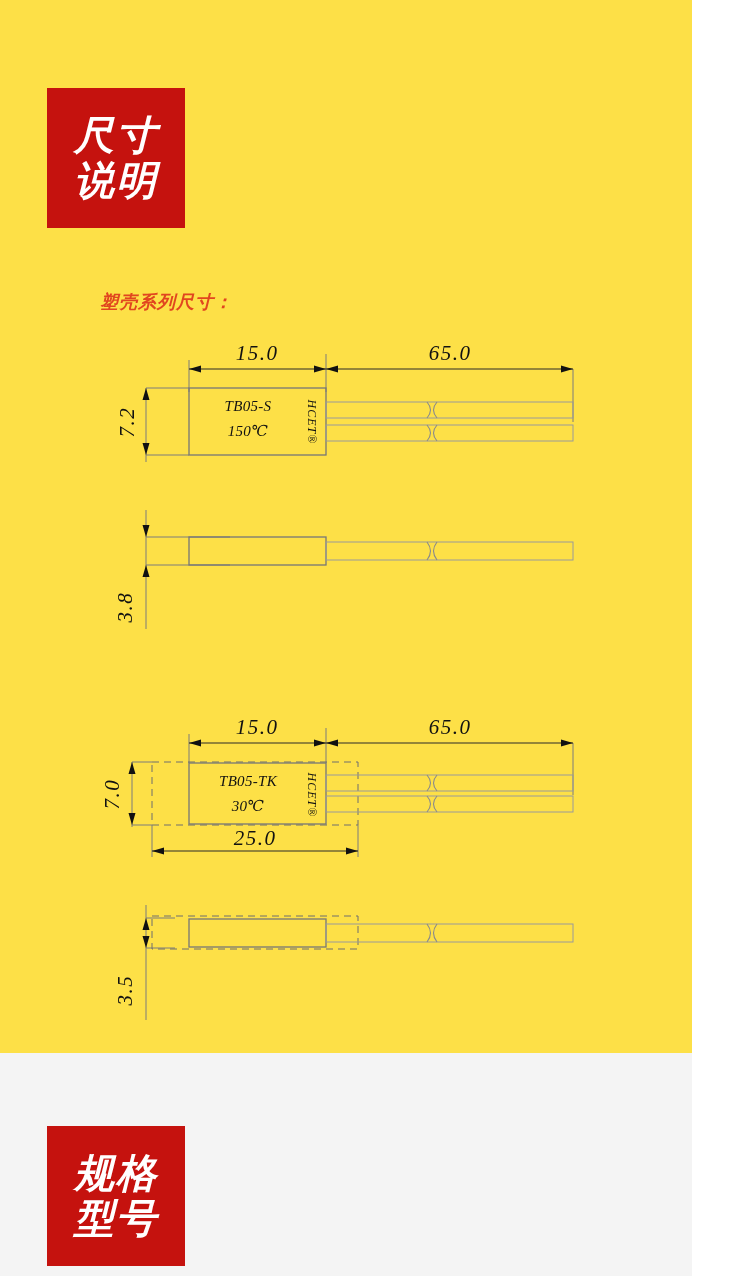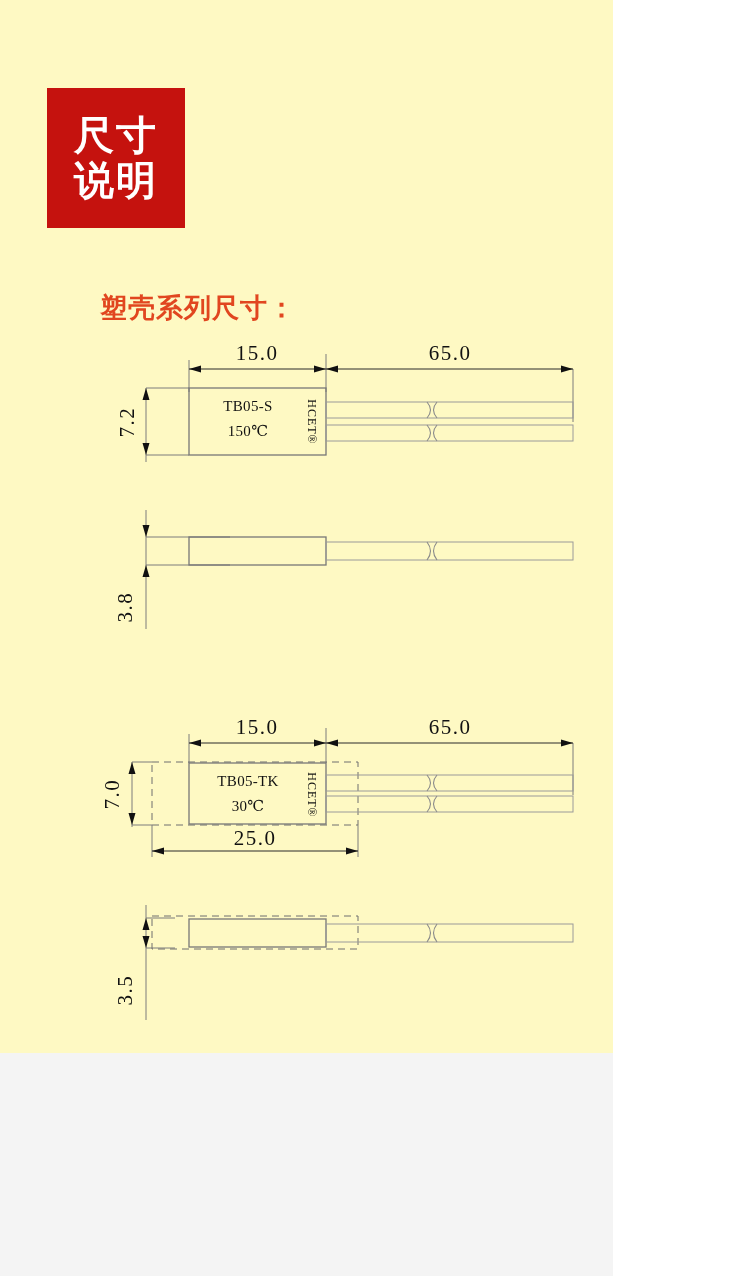--- a/index.html
+++ b/index.html
@@ -3,24 +3,25 @@
 <meta charset="utf-8">
 <style>
   * { box-sizing: border-box; }
   html, body {
     margin: 0; padding: 0;
     background: #ffffff;
     font-family: "Liberation Sans", "DejaVu Sans", sans-serif;
   }
   #page {
     position: relative;
-    width: 613px;
+    width: 692px;
     height: 1276px;
-    background: #fef9c3;
+    background: #fde047;
     overflow: hidden;
+    font-style: italic;
   }
 
   
   .badge {
     position: absolute;
     background: #c5120e;
     color: #ffffff;
     display: flex;
     flex-direction: column;
     align-items: center;
@@ -39,21 +40,21 @@
     left: 47px; top: 1126px; width: 138px; height: 140px;
     font-size: 40px;
   }
 
   
   .sub-heading {
     position: absolute;
     color: #e1461f;
     font-family: "DejaVu Sans", "Liberation Sans", sans-serif;
     font-weight: bold;
-    font-size: 27px;
+    font-size: 18px;
     letter-spacing: 1px;
     white-space: nowrap;
   }
   #heading-plastic { left: 100px; top: 290px; }
   #heading-iron    { left: 100px; top: 664px; }
 
   
   .drawing { position: absolute; left: 0; }
   #drawing-plastic-top  { top: 330px; width: 750px; height: 150px; }
   #drawing-plastic-side { top: 495px; width: 750px; height: 150px; }
@@ -227,14 +228,18 @@
       <rect class="dashed" x="152" y="26" width="206" height="33"></rect>
 
       <rect class="outline-dark" x="189" y="29" width="137" height="28"></rect>
 
       <rect class="wire" x="326" y="34" width="247" height="18"></rect>
 
       <path class="break" d="M 427 34 q 7 9 0 18 M 437 34 q -7 9 0 18"></path>
     </svg>
   </div>
 
+  <div class="badge" id="badge-specs">
+    <span class="line">规格</span>
+    <span class="line">型号</span>
+  </div>
 
 </div>
 
 </body></html>

